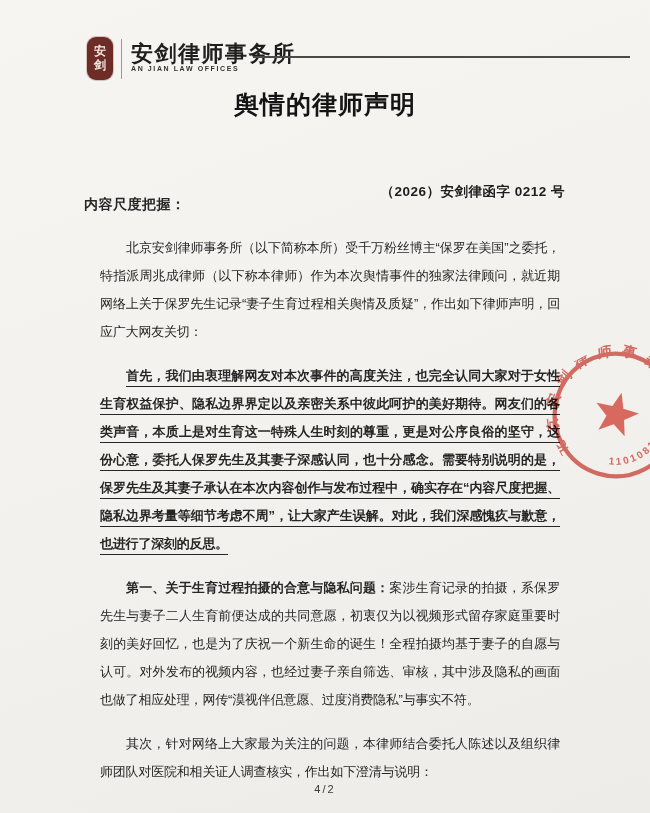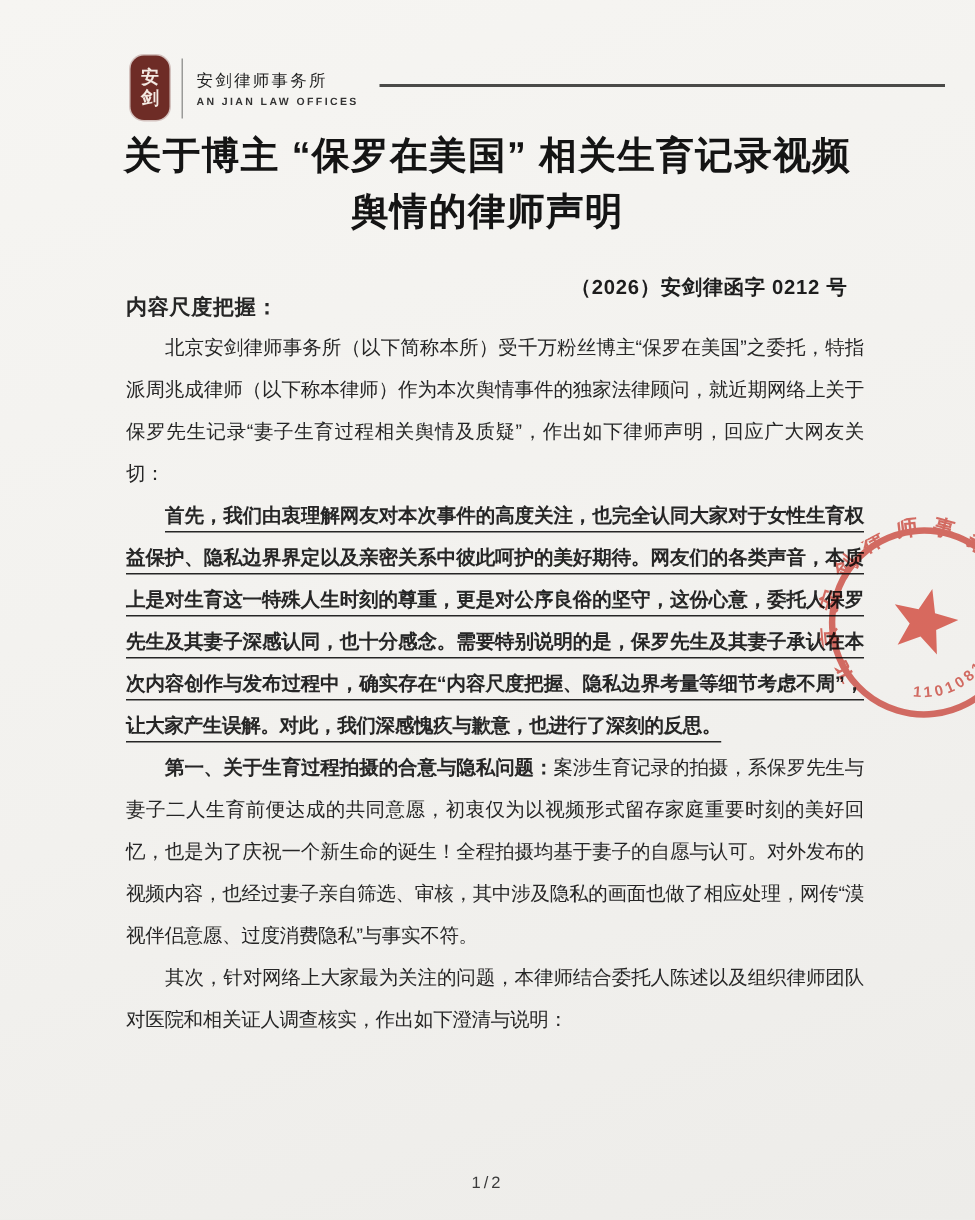--- a/index.html
+++ b/index.html
@@ -28,21 +28,21 @@
     display:flex; flex-direction:column;
     align-items:center; justify-content:center;
     font-size:12px; font-weight:bold; line-height:1.15;
     box-shadow:0 0 0 1px rgba(110,44,38,.25);
   }
   .header-divider {
     width:1px; height:40px; background:#9a9a98; margin:0 9px 0 8px;
   }
   .firm-text { display:flex; flex-direction:column; }
   .firm-cn {
-    font-size:11px; font-weight:normal; color:#1e1e1e;
+    font-size:22px; font-weight:bold; color:#1e1e1e;
     letter-spacing:1.5px; line-height:18px;
   }
   .firm-en {
     font-size:7px; font-weight:bold; color:#333;
     letter-spacing:1.6px; margin-top:2px;
   }
   .header-rule {
     position:absolute; top:56px; left:253px;
     width:377px; height:2px; background:#4a4a48;
   }
@@ -61,21 +61,21 @@
   }
   
   .content {
     position:absolute; top:190px; left:84px; width:492px;
     font-size:13px; line-height:28px;
     letter-spacing:-0.2px;
     text-align:justify;
     color:#262626;
   }
   .salutation { font-weight:bold; font-size:14px; letter-spacing:.5px; }
-  .content p { margin:0; text-indent:2em; }
+  .content p { margin:16px; text-indent:2em; }
   .emph {
     font-weight:bold;
     text-decoration:underline;
     text-underline-offset:6px;
     text-decoration-thickness:1px;
   }
   .lead { font-weight:bold; }
   
   .footer {
     position:absolute; top:783px; left:0; width:650px;
@@ -104,21 +104,20 @@
     </div>
     <div class="header-divider"></div>
     <div class="firm-text">
       <span class="firm-cn">安剑律师事务所</span>
       <span class="firm-en">AN JIAN LAW OFFICES</span>
     </div>
   </div>
   <div class="header-rule"></div>
 
   <div class="title">
-    <div>关于博主 “保罗在美国” 相关生育记录视频</div>
     <div>舆情的律师声明</div>
   </div>
 
   <div class="doc-number">（2026）安剑律函字 0212 号</div>
 
   <div class="content">
     <div class="salutation">内容尺度把握：</div>
     <p><span>北京安剑律师事务所（以下简称本所）受千万粉丝博主“保罗在美国”之委托，特指派周兆成律师（以下称本律师）作为本次舆情事件的独家法律顾问，就近期网络上关于保罗先生记录“妻子生育过程相关舆情及质疑”，作出如下律师声明，回应广大网友关切：</span></p>
     <p class="emph"><span>首先，我们由衷理解网友对本次事件的高度关注，也完全认同大家对于女性生育权益保护、隐私边界界定以及亲密关系中彼此呵护的美好期待。网友们的各类声音，本质上是对生育这一特殊人生时刻的尊重，更是对公序良俗的坚守，这份心意，委托人保罗先生及其妻子深感认同，也十分感念。需要特别说明的是，保罗先生及其妻子承认在本次内容创作与发布过程中，确实存在“内容尺度把握、隐私边界考量等细节考虑不周”，让大家产生误解。对此，我们深感愧疚与歉意，也进行了深刻的反思。</span></p>
     <p><span class="lead">第一、关于生育过程拍摄的合意与隐私问题：</span><span>案涉生育记录的拍摄，系保罗先生与妻子二人生育前便达成的共同意愿，初衷仅为以视频形式留存家庭重要时刻的美好回忆，也是为了庆祝一个新生命的诞生！全程拍摄均基于妻子的自愿与认可。对外发布的视频内容，也经过妻子亲自筛选、审核，其中涉及隐私的画面也做了相应处理，网传“漠视伴侣意愿、过度消费隐私”与事实不符。</span></p>
@@ -131,15 +130,15 @@
     <path id="sealArcBottom" d="M 27.4,99.8 A 52,52 0 0 0 112.6,99.8" fill="none"></path>
     <text font-size="15" letter-spacing="9" fill="#d9584e">
       <textPath href="#sealArcTop" startOffset="10">北京安剑律师事务所</textPath>
     </text>
     <text font-size="10.5" letter-spacing="2.5" text-anchor="middle" fill="#d9584e">
       <textPath href="#sealArcBottom" startOffset="50%">11010810</textPath>
     </text>
     <polygon points="70,46 75.9,61.9 92.8,62.6 79.5,73.1 84.1,89.4 70,80 55.9,89.4 60.5,73.1 47.2,62.6 64.1,61.9" transform="rotate(42 70 70)" fill="#e0564a"></polygon>
   </svg>
 
-  <div class="footer">1/2</div>
+  <div class="footer">4/2</div>
 
 </div>
 
 </body></html>

